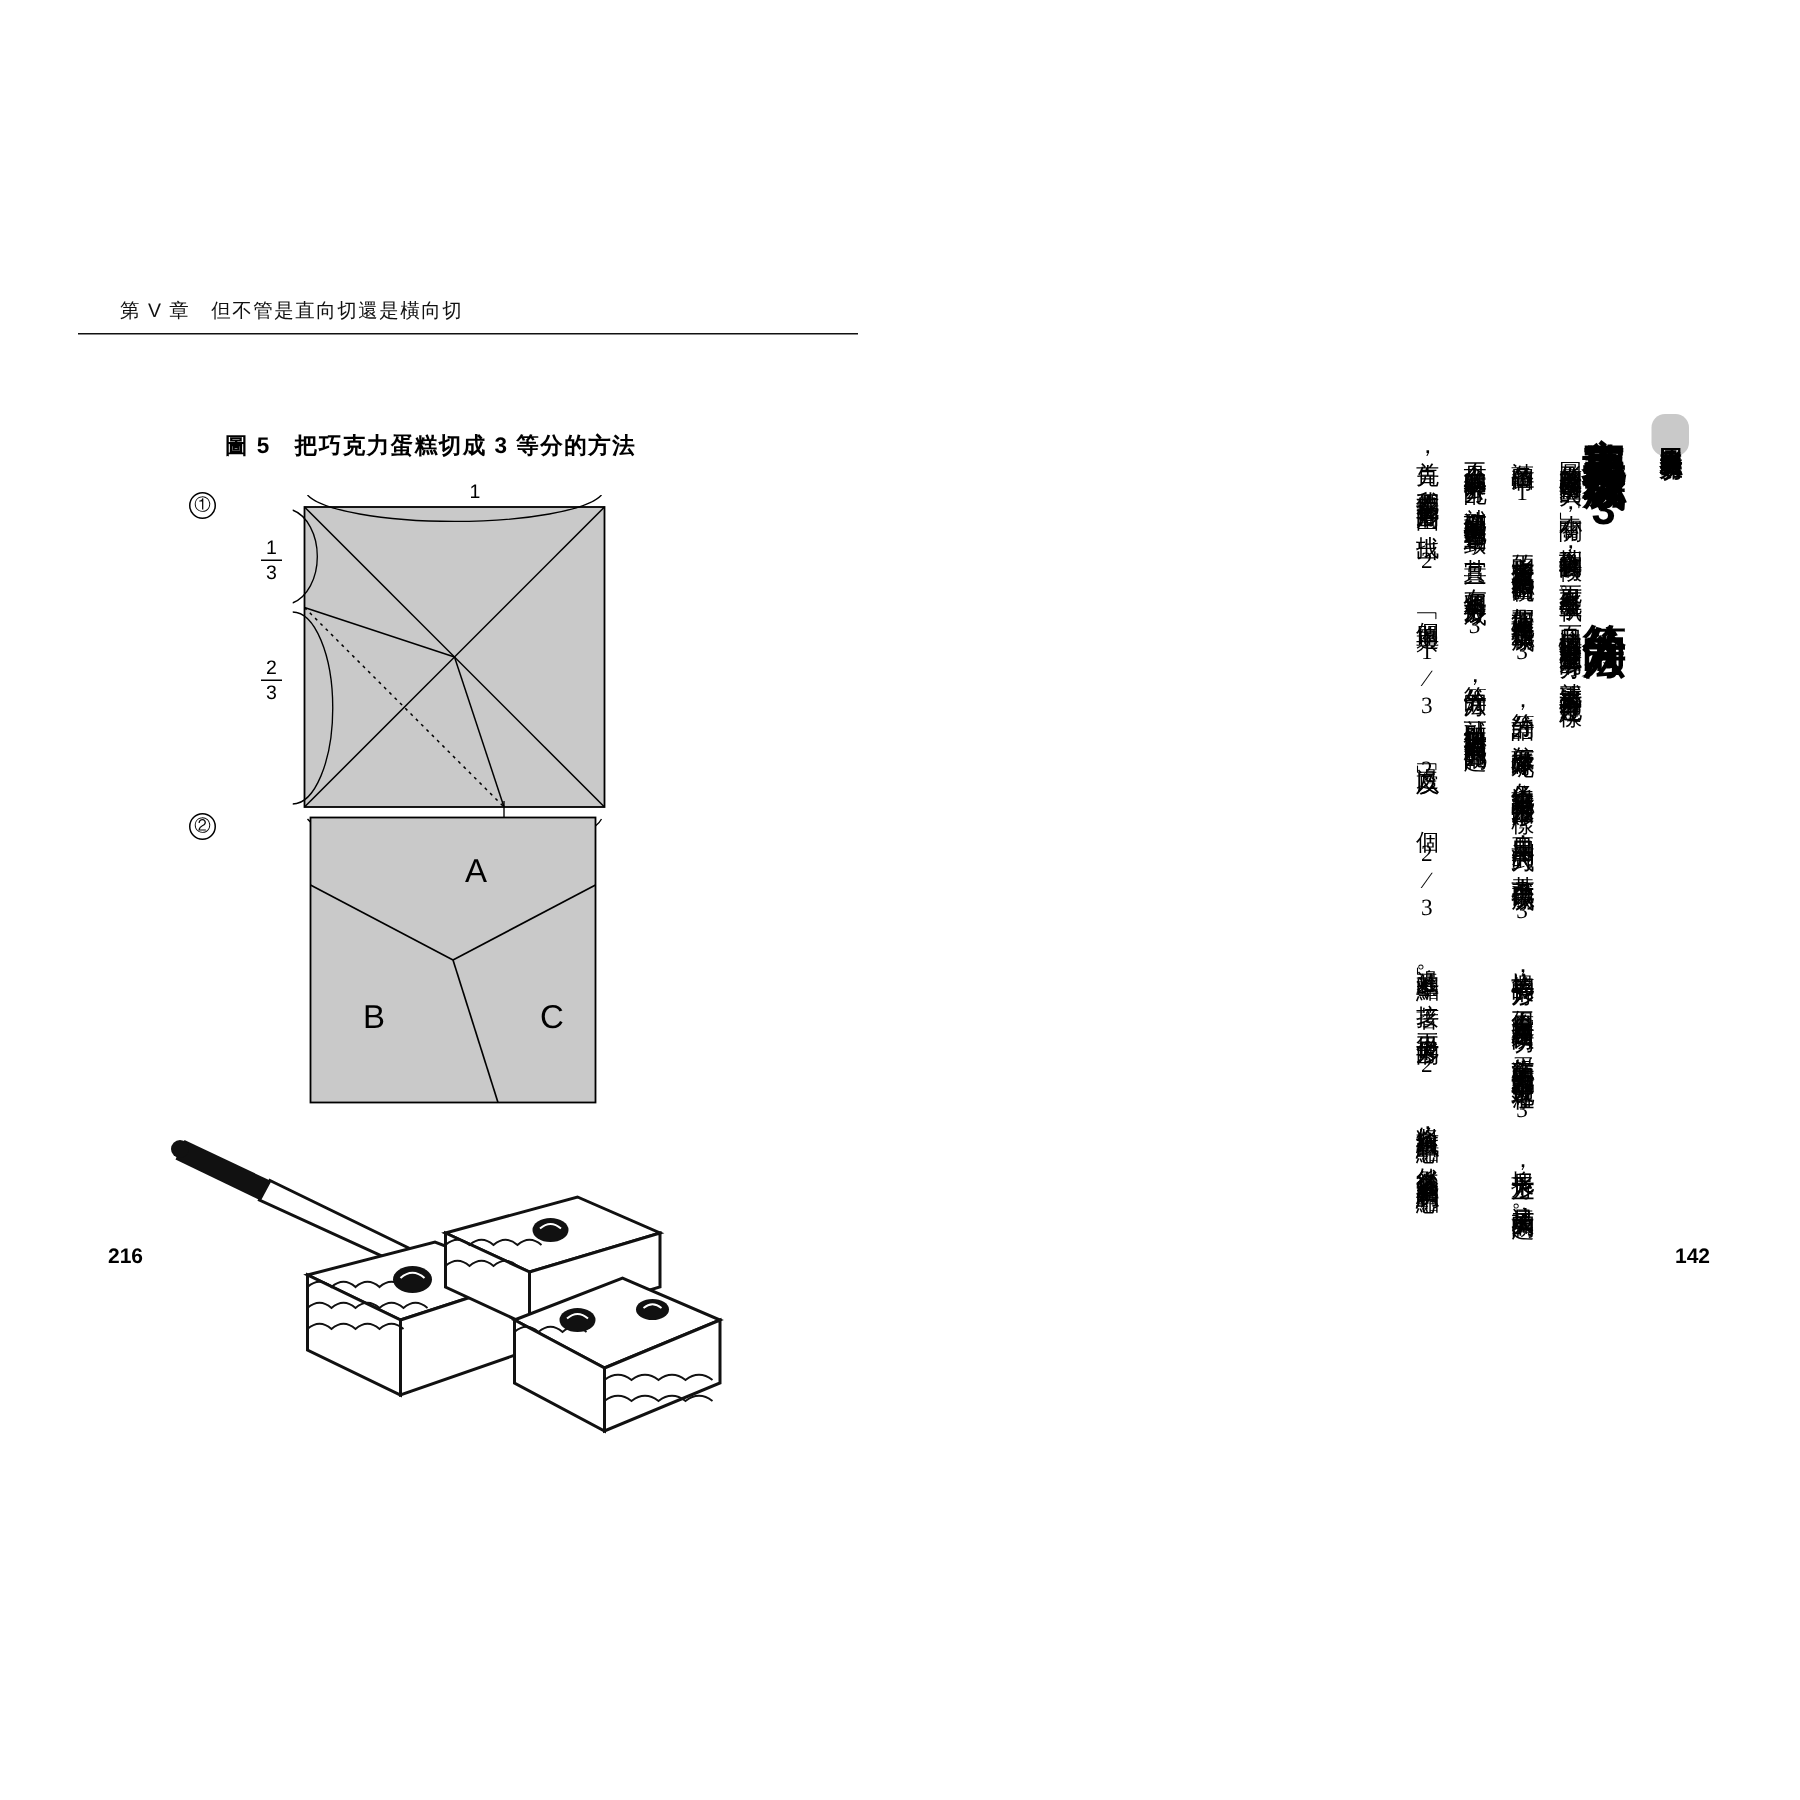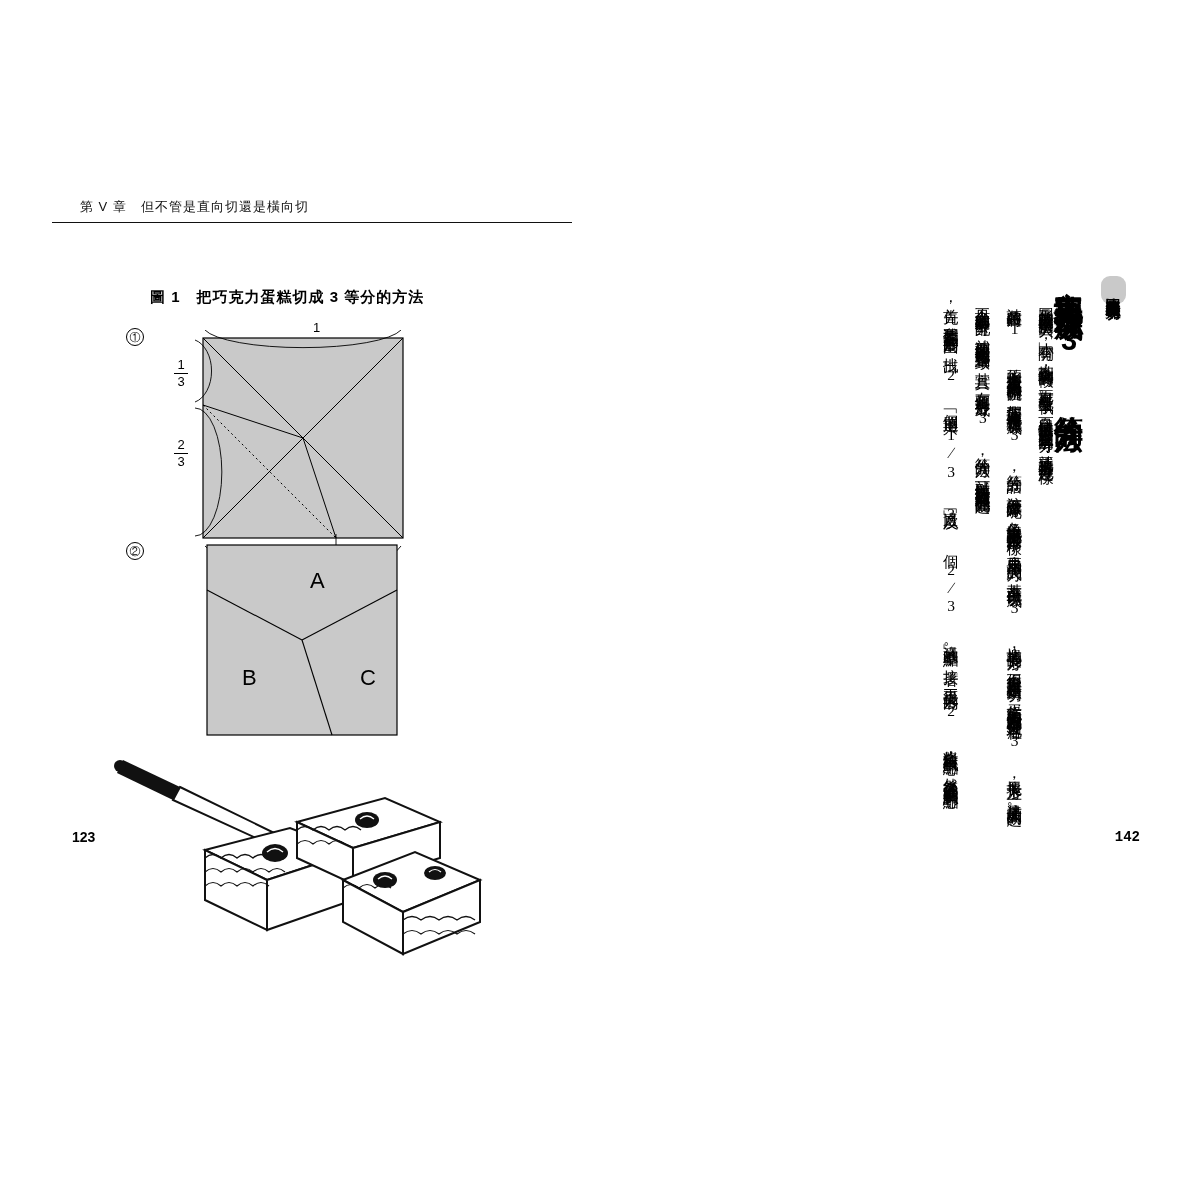--- a/index.html
+++ b/index.html
@@ -81,21 +81,21 @@
     text-indent: 1em;
   }
 
   .folio {
     position: absolute;
     font-family: "Liberation Sans", sans-serif;
     font-weight: bold;
     font-size: 14px;
     color: #000;
   }
-  .folio-right { right: 30px; bottom: 205px; font-family: Liberation Mono, monospace; }
+  .folio-right { right: 30px; bottom: 205px; }
   .folio-left  { left: 42px;  bottom: 205px; }
 
   
   .page-left {
     position: absolute;
     left: 30px;
     top: 150px;
     width: 560px;
     height: 900px;
   }
@@ -191,21 +191,21 @@
     </div>
 
     <div class="folio folio-right">142</div>
   </div>
 
   <div class="page-left">
 
     <div class="running-head">第 V 章　但不管是直向切還是橫向切</div>
     <div class="rule"></div>
 
-    <div class="fig-caption">圖 1　把巧克力蛋糕切成 3 等分的方法</div>
+    <div class="fig-caption">圖 5　把巧克力蛋糕切成 3 等分的方法</div>
 
     <div class="fig-area">
 
       <div class="circ" style="left:96px; top:178px;">①</div>
       <div class="circ" style="left:96px; top:392px;">②</div>
 
       <svg width="250" height="250" viewBox="0 0 250 250" style="position:absolute; left:165px; top:180px;">
         <rect x="8" y="8" width="200" height="200" fill="#c9c9c9" stroke="none"></rect>
         <rect x="8" y="8" width="200" height="200" fill="none" stroke="#000" stroke-width="1.2"></rect>
 
@@ -304,15 +304,15 @@
           <path d="M318 194 q9 -7 18 0 q9 -7 18 0 q9 -7 18 0 q9 -7 18 0" fill="none" stroke="#111" stroke-width="1.2"></path>
           <path d="M258 148 q8 -7 16 0 q8 -7 16 0 q8 -7 16 0" fill="none" stroke="#111" stroke-width="1.2"></path>
           <ellipse cx="300" cy="140" rx="12" ry="8" fill="#111"></ellipse>
           <path d="M293 139 q7 -6 14 0" stroke="#fff" stroke-width="1.3" fill="none"></path>
           <ellipse cx="350" cy="133" rx="11" ry="7" fill="#111"></ellipse>
           <path d="M344 132 q6 -5 12 0" stroke="#fff" stroke-width="1.2" fill="none"></path>
         </g>
       </svg>
     </div>
 
-    <div class="folio folio-left">123</div>
+    <div class="folio folio-left">216</div>
   </div>
 </div>
 
 </body></html>

